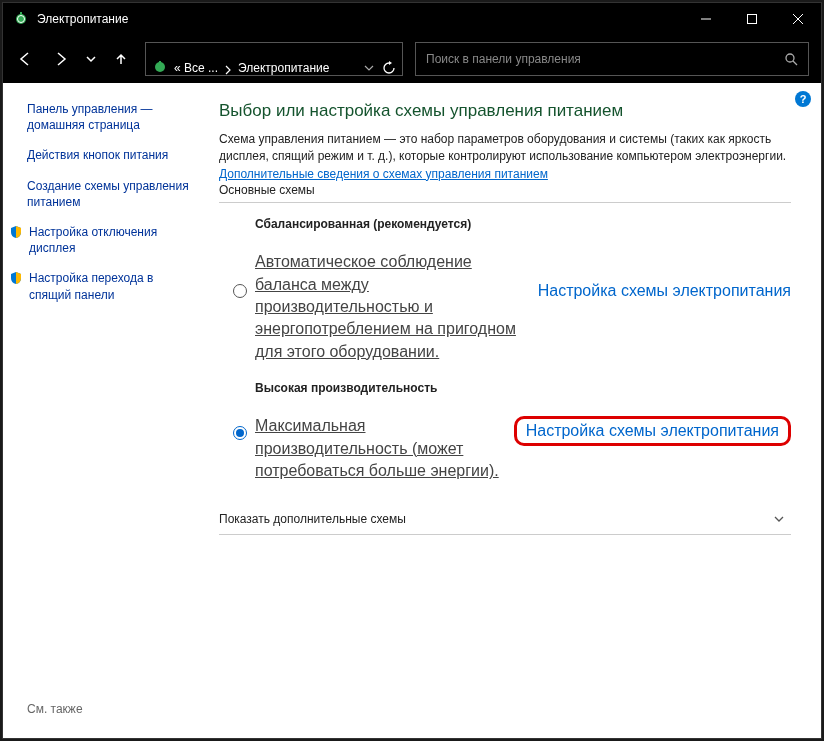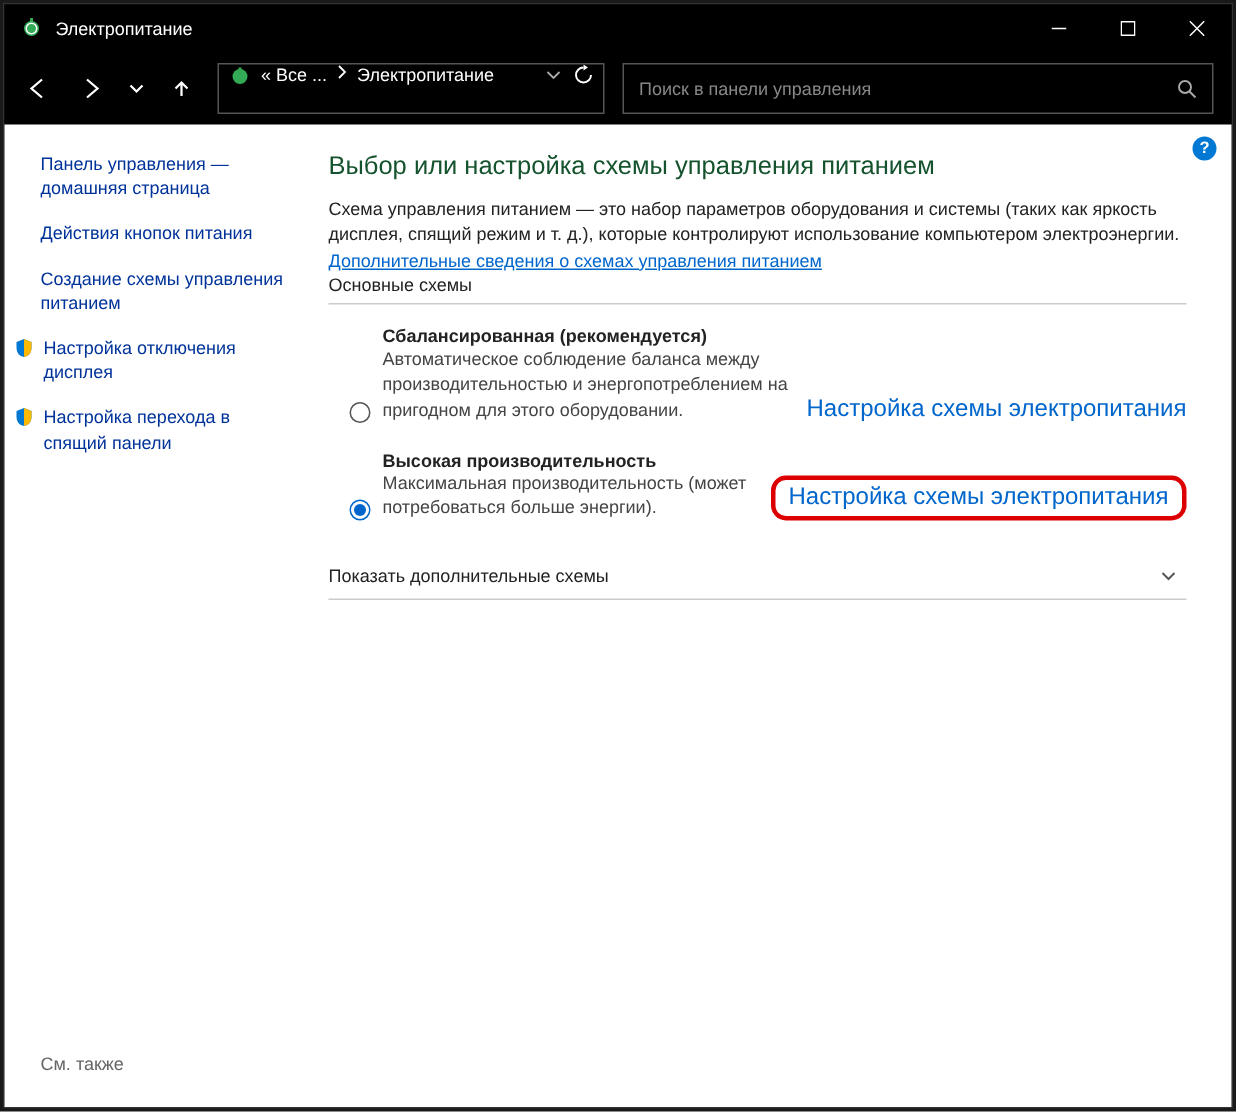--- a/index.html
+++ b/index.html
@@ -5,45 +5,45 @@
   * { box-sizing: border-box; margin: 0; padding: 0; font-family: 'Segoe UI', Tahoma, sans-serif; }
   body { background: #1a1a1a; width: 824px; height: 741px; overflow: hidden; }
   .window { width: 820px; height: 737px; margin: 2px; background: #000; border: 1px solid #333; display: flex; flex-direction: column; }
   .titlebar { height: 32px; background: #000; display: flex; align-items: center; color: #fff; font-size: 12px; }
   .titlebar-icon { width: 16px; height: 16px; margin: 0 8px 0 10px; }
   .titlebar-title { flex: 1; }
   .title-controls { display: flex; }
   .title-btn { width: 46px; height: 32px; display: flex; align-items: center; justify-content: center; color: #fff; }
   .navbar { height: 48px; background: #000; display: flex; align-items: center; padding: 0 6px; gap: 4px; }
   .nav-btn { width: 32px; height: 32px; display: flex; align-items: center; justify-content: center; color: #fff; }
-  .addressbar { flex: 0 0 258px; height: 34px; border: 1px solid #555; display: flex; align-items: flex-start; padding: 0 6px; color: #fff; font-size: 12px; gap: 6px; margin-left: 4px;}
+  .addressbar { flex: 0 0 258px; height: 34px; border: 1px solid #555; display: flex; align-items: flex-end; padding: 0 6px; color: #fff; font-size: 12px; gap: 6px; margin-left: 4px;}
   .addr-refresh { margin-left: auto; display:flex; align-items:center; gap:8px;}
   .searchbar { flex: 1; height: 34px; border: 1px solid #555; display: flex; align-items: center; padding: 0 10px; color: #999; font-size: 12px; margin-left: 8px; margin-right: 6px;}
   .searchbar input { flex:1; background: transparent; border:none; outline:none; color:#84cc16; font-size:12px;}
   .searchbar input::placeholder { color: #888; }
   .search-icon { color: #aaa; }
   .content { flex: 1; background: #fff; display: flex; position: relative; }
   .sidebar { width: 206px; padding: 18px 12px 12px 24px; display:flex; flex-direction:column;}
   .sidebar-link { color: #003399; font-size: 12px; margin-bottom: 14px; line-height: 1.35; cursor: pointer; }
   .sidebar-link.with-icon { padding-left: 0; display:flex; gap:6px; margin-left:-18px;}
   .sidebar-link.with-icon .mini-icon { width:14px; height:14px; flex-shrink:0; margin-top:1px;}
   .sidebar-spacer { flex:1; }
   .seealso-label { color:#666; font-size:12px; margin-bottom:10px;}
   .main { flex: 1; padding: 18px 30px 18px 10px; color: #222; }
   .main-title { color: #14532d; font-size: 17px; font-weight: 400; margin-bottom: 10px; }
   .main-desc { font-size: 12px; line-height: 1.45; color: #222; margin-bottom: 0; }
   .main-desc a { color: #0066cc; text-decoration: underline; }
   .section-header { font-size: 12px; color: #222; border-bottom: 1px solid #ccc; padding-bottom: 5px; margin-bottom: 10px; }
-  .plan { display: flex; align-items: flex-end; padding: 4px 0 4px 14px; gap: 8px; }
+  .plan { display: flex; align-items: center; padding: 4px 0 4px 14px; gap: 8px; }
   .radio { width: 14px; height: 14px; border: 1px solid #555; border-radius: 50%; flex-shrink: 0; margin-top: 2px; position: relative; }
   .radio.checked { border-color: #0066cc; }
   .radio.checked::after { content: ''; position: absolute; inset: 2px; background: #0066cc; border-radius: 50%; }
   .plan-body { flex: 1; }
   .plan-name { font-size: 12px; font-weight: 600; color: #222; }
-  .plan-desc { font-size: 12px; color: #444; margin-top: 0; line-height:1.4;}
+  .plan-desc { font-size: 16px; color: #444; margin-top: 20px; line-height:1.4;text-decoration:underline;}
   .plan-link { color: #0066cc; font-size: 16px; white-space: nowrap; margin-top:2px;}
   .highlighted { border: 3px solid #d00; border-radius: 10px; padding: 3px 9px; margin-top:-1px;}
   .expand-row { display: flex; align-items: center; border-bottom: 1px solid #ccc; padding: 8px 0; margin-top: 18px; font-size: 12px; color: #222; }
   .expand-row .chev { margin-left: auto; margin-right: 6px; color: #555; }
   .help-badge { position: absolute; top: 8px; right: 10px; width: 16px; height: 16px; background: #0078d4; color: #fff; border-radius: 50%; font-size: 11px; display: flex; align-items: center; justify-content: center; font-weight: bold;}
   svg { display: block; }
 </style>
 </head>
 <body>
 

